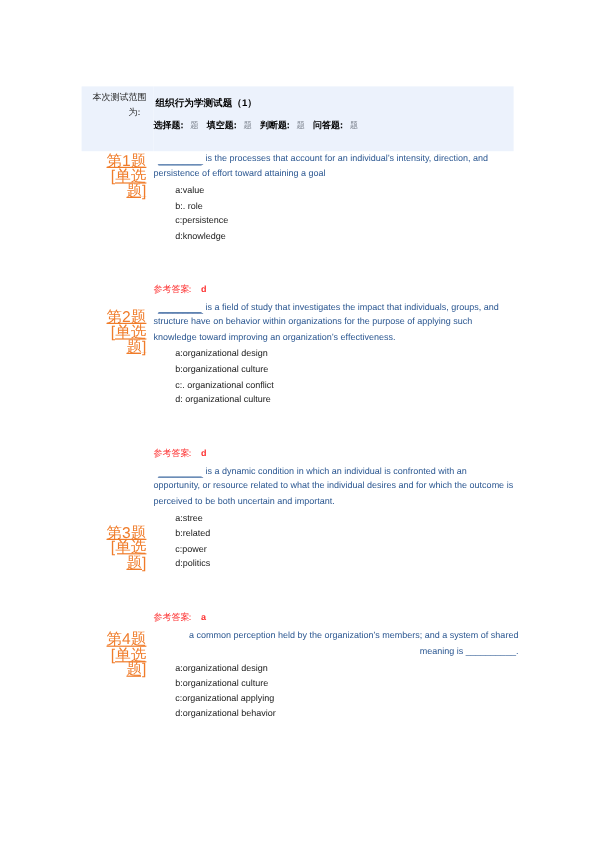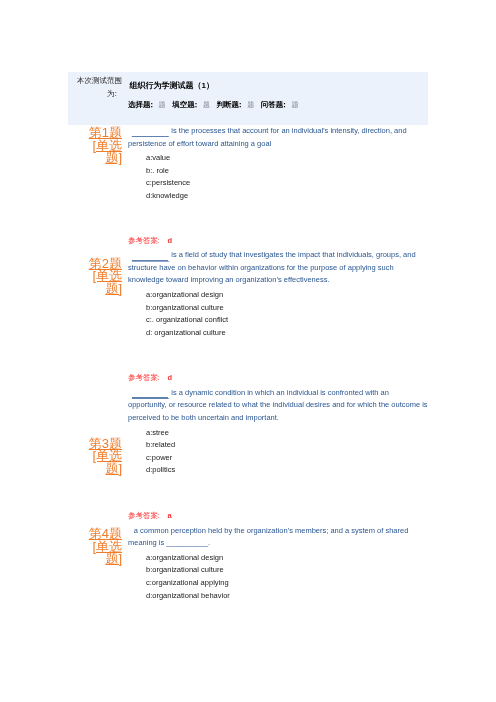--- a/index.html
+++ b/index.html
@@ -32,21 +32,21 @@
   .opt{color:#1a1a1a;font-size:7.5px;line-height:12.55px;}
   .ansrow td{height:auto;}
   .ansrow .anscell{padding-top:26.5px;padding-bottom:2px;}
   .ans{color:#fd3333;font-size:7.5px;line-height:12.55px;}
   .anscolon{margin-left:-3.5px;}
   .ansval{margin-left:5.5px;font-weight:bold;}
   .qrow:nth-of-type(2) .qlabel{top:2.2px;}
   .qrow:nth-of-type(4) .qlabel{top:8.5px;}
   .qrow:nth-of-type(6) .qlabel{top:3px;margin-top:48px;}
   .qrow:nth-of-type(8) .qlabel{top:3.2px;}
-  .qrow:nth-of-type(8) .qtext{margin-right:-4px;}
+  .qrow:nth-of-type(8) .qtext{margin-right:-4px;text-align:right;}
   .ansrow:nth-of-type(5) .anscell{padding-top:27.2px;}
   .ansrow:nth-of-type(7) .anscell{padding-top:27.5px;}
 </style>
 </head>
 <body>
 
 <div class="page">
   <table class="quiz">
     <colgroup>
         <col class="c1">

